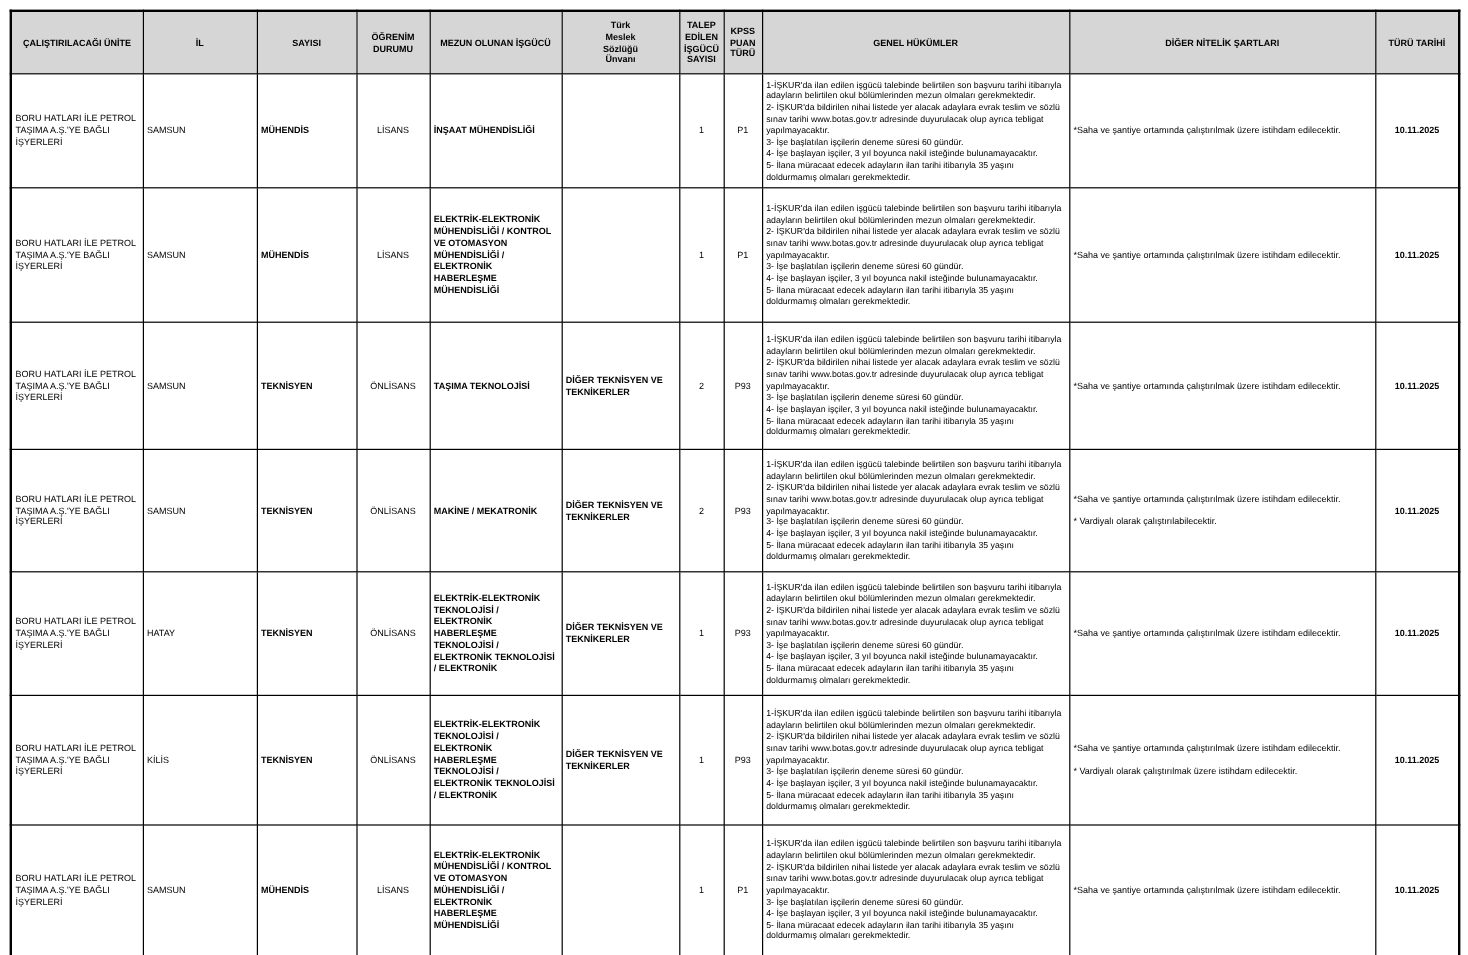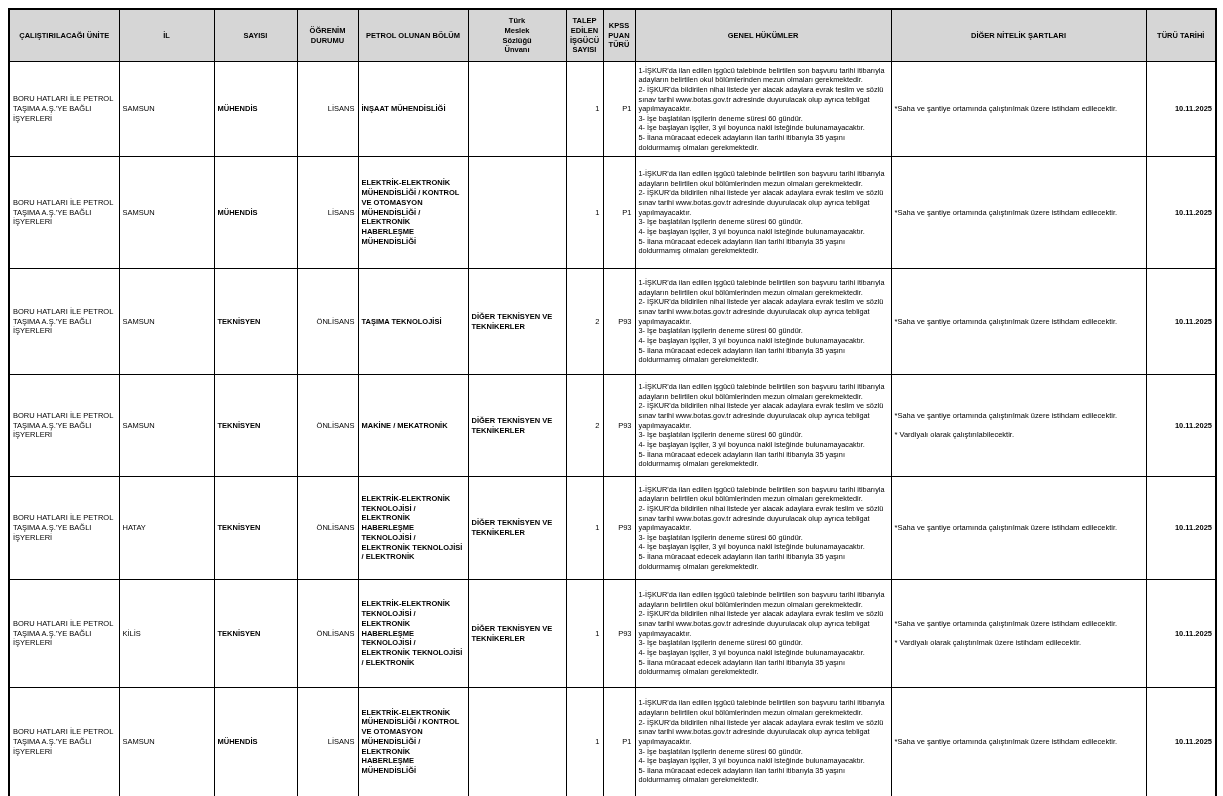--- a/index.html
+++ b/index.html
@@ -17,21 +17,21 @@
     padding:2px 2px;
     height:47px;
   }
   td{
     font-size:7.5px;
     line-height:1.3;
     padding:2px 3px;
     background:#fff;
   }
   .td-left{text-align:left;}
-  .td-center{text-align:right;}
+  .td-center{text-align:center;}
   .td-bold{font-weight:bold;}
   .td-pre{white-space:pre-line;}
   .td-small{font-size:7.3px;line-height:1.32;}
   tbody tr:nth-child(1){height:95px;}
   tbody tr:nth-child(2){height:112px;}
   tbody tr:nth-child(3){height:106px;}
   tbody tr:nth-child(4){height:102px;}
   tbody tr:nth-child(5){height:103px;}
   tbody tr:nth-child(6){height:108px;}
   tbody tr:nth-child(7){height:109px;}
@@ -54,21 +54,21 @@
       <col style="width:255px">
         <col style="width:70px">
     </colgroup>
     <thead>
       <tr>
         <th>ÇALIŞTIRILACAĞI ÜNİTE</th>
         <th>İL</th>
         <th>SAYISI</th>
         <th>ÖĞRENİM
 DURUMU</th>
-        <th>PETROL OLUNAN BÖLÜM</th>
+        <th>MEZUN OLUNAN İŞGÜCÜ</th>
         <th>Türk
 Meslek
 Sözlüğü
 Ünvanı</th>
         <th>TALEP
 EDİLEN
 İŞGÜCÜ
 SAYISI</th>
         <th>KPSS
 PUAN

